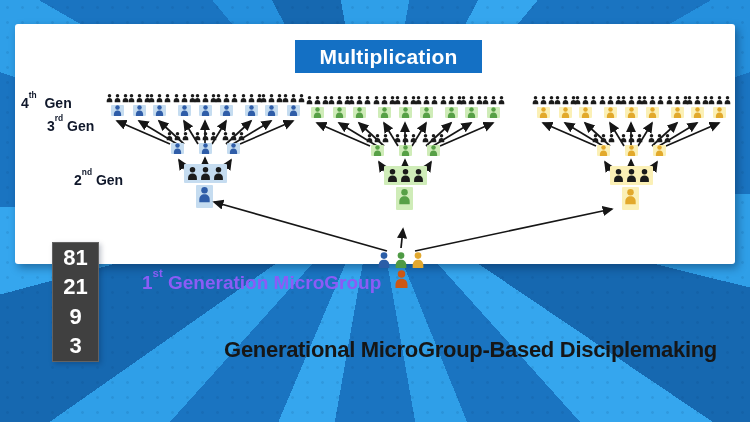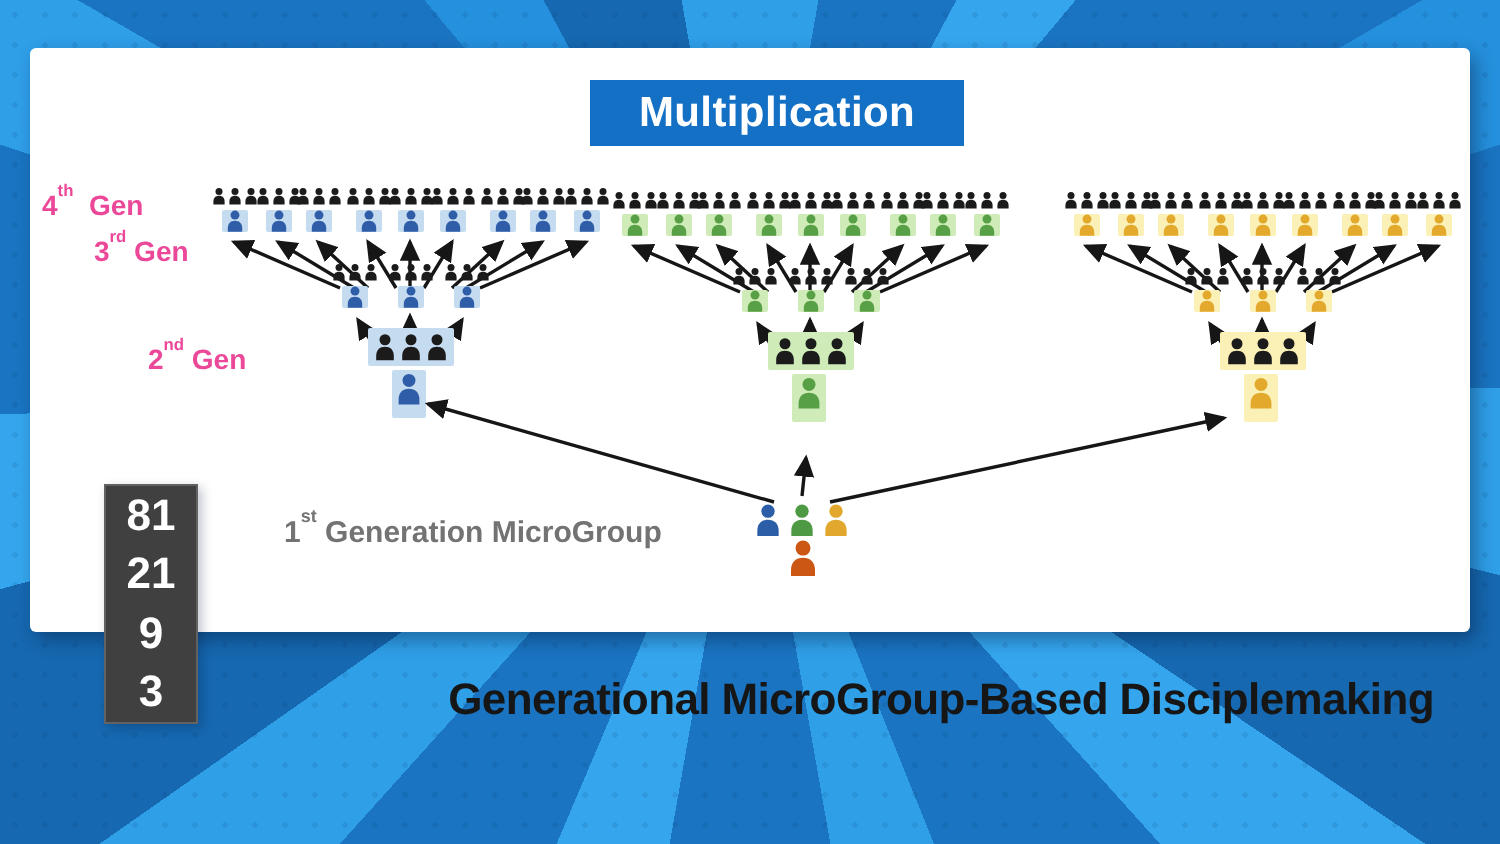--- a/index.html
+++ b/index.html
@@ -14,41 +14,41 @@
       #35a6ee 190deg 203deg,#1a74c1 203deg 222deg,#2f9fe8 222deg 235deg,#1668b0 235deg 255deg,
       #35a6ee 255deg 268deg,#1a74c1 268deg 288deg,#2f9fe8 288deg 300deg,#1a74c1 300deg 320deg,
       #2590dd 320deg 332deg,#1668b0 332deg 350deg,#2f9fe8 350deg 360deg);
   }
   .stage::before{
     content:'';position:absolute;inset:0;
     background-image:radial-gradient(rgba(8,55,105,.12) 1.3px,transparent 1.5px);
     background-size:15px 15px;
   }
   .card{
-    position:absolute;left:15px;top:24px;width:720px;height:292px;
+    position:absolute;left:15px;top:24px;width:720px;height:240px;
     background:#fff;border-radius:3px;box-shadow:3px 4px 9px rgba(0,20,50,.38);
   }
   .banner{
     position:absolute;left:280px;top:16px;width:187px;height:33px;
     color:#fff;font-weight:bold;font-size:21px;letter-spacing:.2px;
     display:flex;align-items:center;justify-content:center;
   }
-  .gen-label{position:absolute;font-weight:bold;font-size:14px;color:#ec4899;white-space:pre;}
+  .gen-label{position:absolute;font-weight:bold;font-size:14px;color:#0f172a;white-space:pre;}
   .gen-label sup,.fg-label sup{font-size:60%;position:relative;top:-.45em;}
   .tree{position:absolute;width:220px;height:116px;}
   .tree-arrows,.main-arrows{position:absolute;left:0;top:0;pointer-events:none;}
   .unit{position:absolute;width:22px;display:flex;flex-direction:column;align-items:center;}
   .cluster{display:flex;align-items:flex-end;gap:1px;}
   .mini-wrap{margin-top:1px;padding:0 2px;display:flex;justify-content:center;border-radius:1px;}
   .big-cluster{position:absolute;display:flex;gap:2px;padding:2px 3px;border-radius:1px;}
   .leader-wrap{position:absolute;padding:1px 2px;border-radius:1px;}
   .first-gen{position:absolute;left:357px;top:228px;width:58px;display:flex;flex-direction:column;align-items:center;}
   .fg-row{display:flex;gap:3px;align-items:flex-end;}
   .fg-leader{margin-top:2px;}
-  .fg-label{position:absolute;left:127px;top:233px;font-weight:bold;font-size:15px;color:#737373;white-space:pre;}
+  .fg-label{position:absolute;left:127px;top:248px;font-weight:bold;font-size:19px;color:#8b5cf6;white-space:pre;}
   .counts{
     position:absolute;left:37px;top:218px;width:47px;height:120px;
     color:#fff;font-weight:bold;font-size:22px;
     display:flex;flex-direction:column;align-items:center;justify-content:space-evenly;
     box-shadow:inset 0 0 0 1px rgba(255,255,255,.18), 2px 2px 5px rgba(0,20,50,.25);
   }
   .footer-title{
     position:absolute;left:102px;top:313px;width:600px;
     font-size:22px;font-weight:bold;color:#161616;letter-spacing:-.3px;white-space:nowrap;text-align:right;
   }

